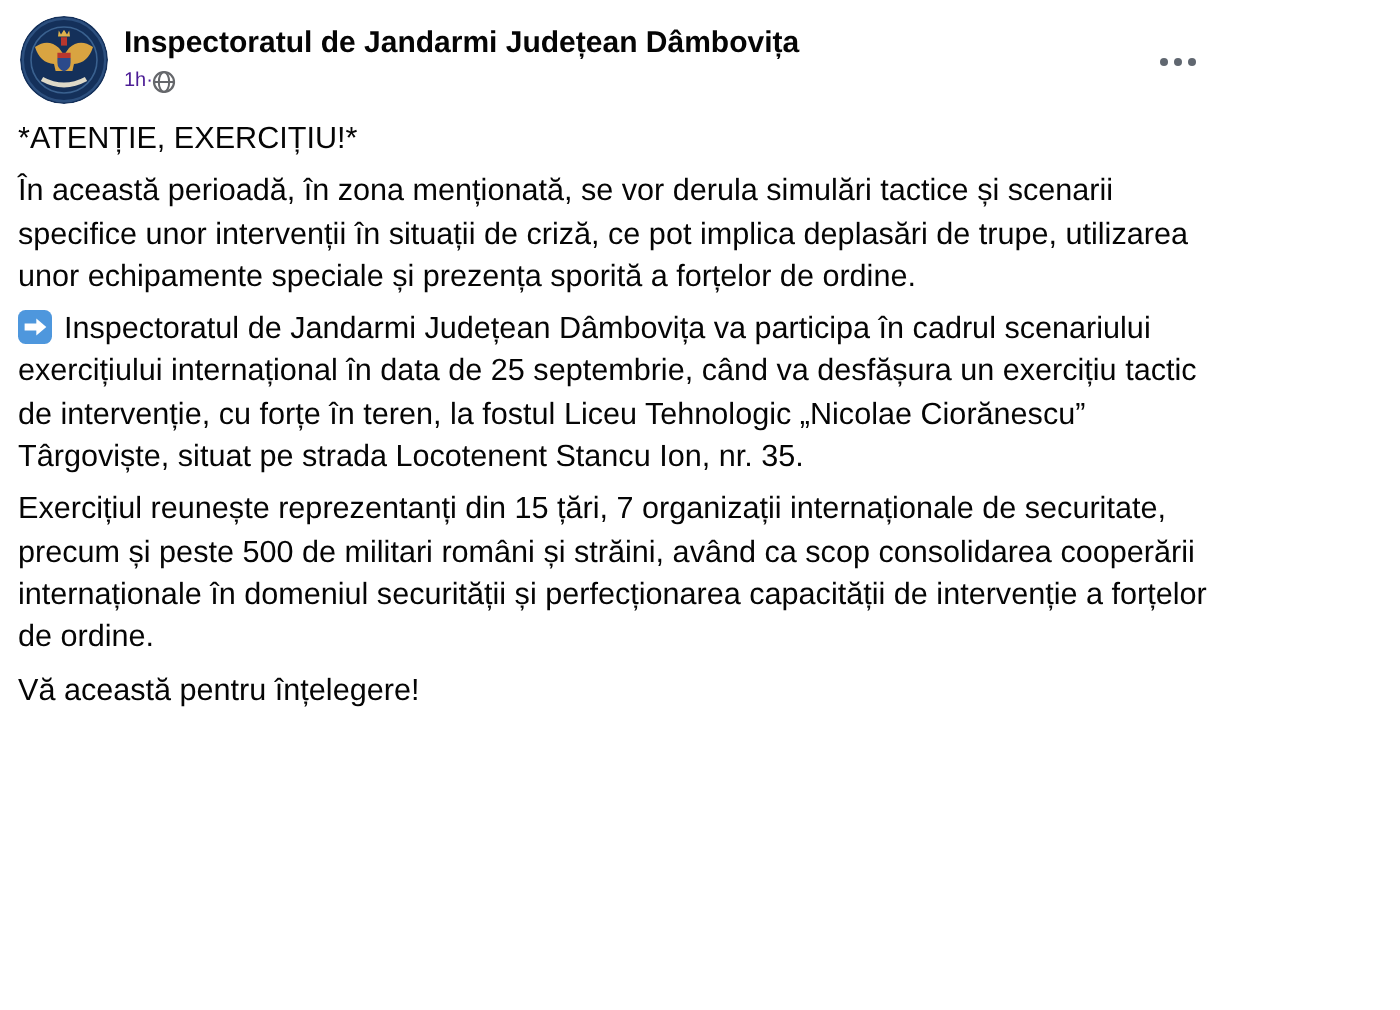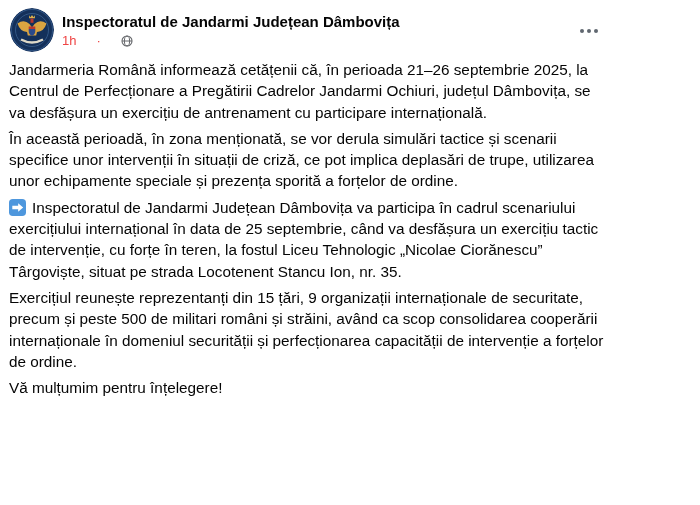--- a/index.html
+++ b/index.html
@@ -29,24 +29,24 @@
   .page-name {
     font-size: 15px;
     font-weight: bold;
     color: #050505;
     line-height: 19px;
     cursor: pointer;
   }
   .meta-row {
     display: flex;
     align-items: center;
-    gap: 20px;
+    gap: 0;
     margin-top: 2px;
-    font-size: 13px;
-    color: #ef4444;
+    font-size: 10px;
+    color: #4c1d95;
     line-height: 16px;
   }
   .more-btn {
     position: absolute;
     top: 20px; right: 14px;
     width: 32px; height: 22px;
     display: flex;
     align-items: center;
     justify-content: center;
     background: transparent;
@@ -105,23 +105,23 @@
     <button class="more-btn">
       <svg viewBox="0 0 20 6" width="20" height="6">
         <circle cx="3" cy="3" r="2" fill="#606770"></circle>
         <circle cx="10" cy="3" r="2" fill="#606770"></circle>
         <circle cx="17" cy="3" r="2" fill="#606770"></circle>
       </svg>
     </button>
   </div>
 
   <div class="post-text">
-    <p><span>Jandarmeria Română informează cetățenii că, în perioada 21–26 septembrie 2025, la Centrul de Perfecționare a Pregătirii Cadrelor Jandarmi Ochiuri, județul Dâmbovița, se va desfășura un exercițiu de antrenament cu participare internațională.</span></p>
+    <p><span>*ATENȚIE, EXERCIȚIU!*</span></p>
     <p><span>În această perioadă, în zona menționată, se vor derula simulări tactice și scenarii specifice unor intervenții în situații de criză, ce pot implica deplasări de trupe, utilizarea unor echipamente speciale și prezența sporită a forțelor de ordine.</span></p>
     <p><svg class="emoji-arrow" viewBox="0 0 18 18">
           <rect width="18" height="18" rx="4" fill="#4e97dd"></rect>
           <path d="M3.5 7.2 h6.2 V4.5 L15 9 l-5.3 4.5 V10.8 H3.5 z" fill="#ffffff"></path>
         </svg><span>Inspectoratul de Jandarmi Județean Dâmbovița va participa în cadrul scenariului exercițiului internațional în data de 25 septembrie, când va desfășura un exercițiu tactic de intervenție, cu forțe în teren, la fostul Liceu Tehnologic „Nicolae Ciorănescu” Târgoviște, situat pe strada Locotenent Stancu Ion, nr. 35.</span></p>
-    <p><span>Exercițiul reunește reprezentanți din 15 țări, 9 organizații internaționale de securitate, precum și peste 500 de militari români și străini, având ca scop consolidarea cooperării internaționale în domeniul securității și perfecționarea capacității de intervenție a forțelor de ordine.</span></p>
-    <p><span>Vă mulțumim pentru înțelegere!</span></p>
+    <p><span>Exercițiul reunește reprezentanți din 15 țări, 7 organizații internaționale de securitate, precum și peste 500 de militari români și străini, având ca scop consolidarea cooperării internaționale în domeniul securității și perfecționarea capacității de intervenție a forțelor de ordine.</span></p>
+    <p><span>Vă această pentru înțelegere!</span></p>
   </div>
 
 </div>
 
 </body></html>

